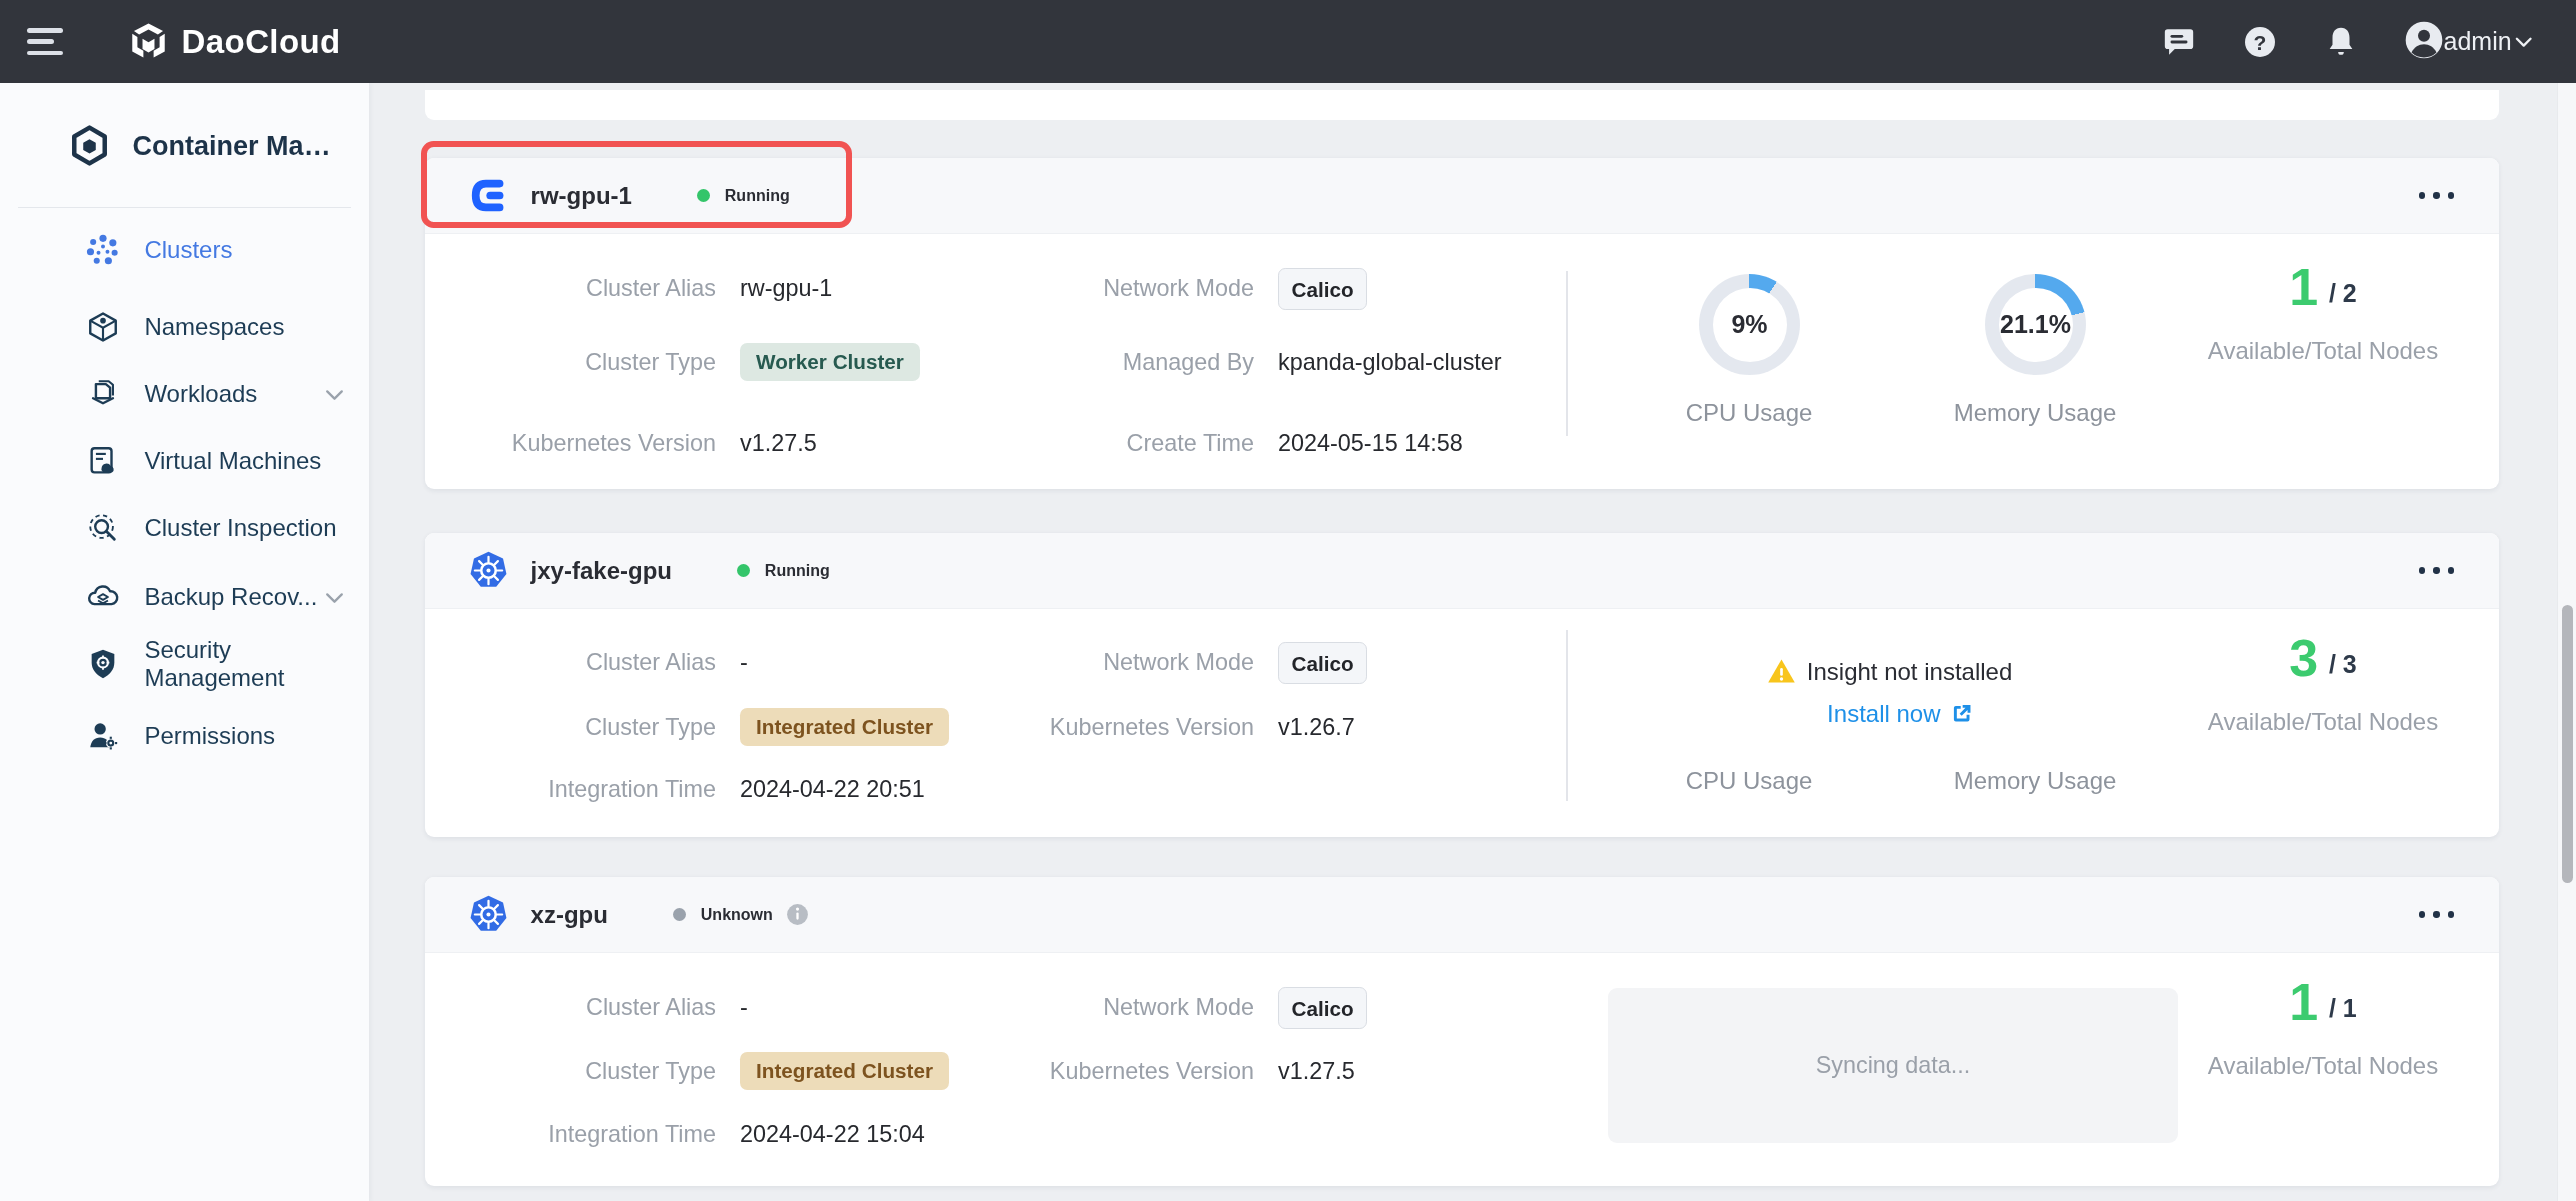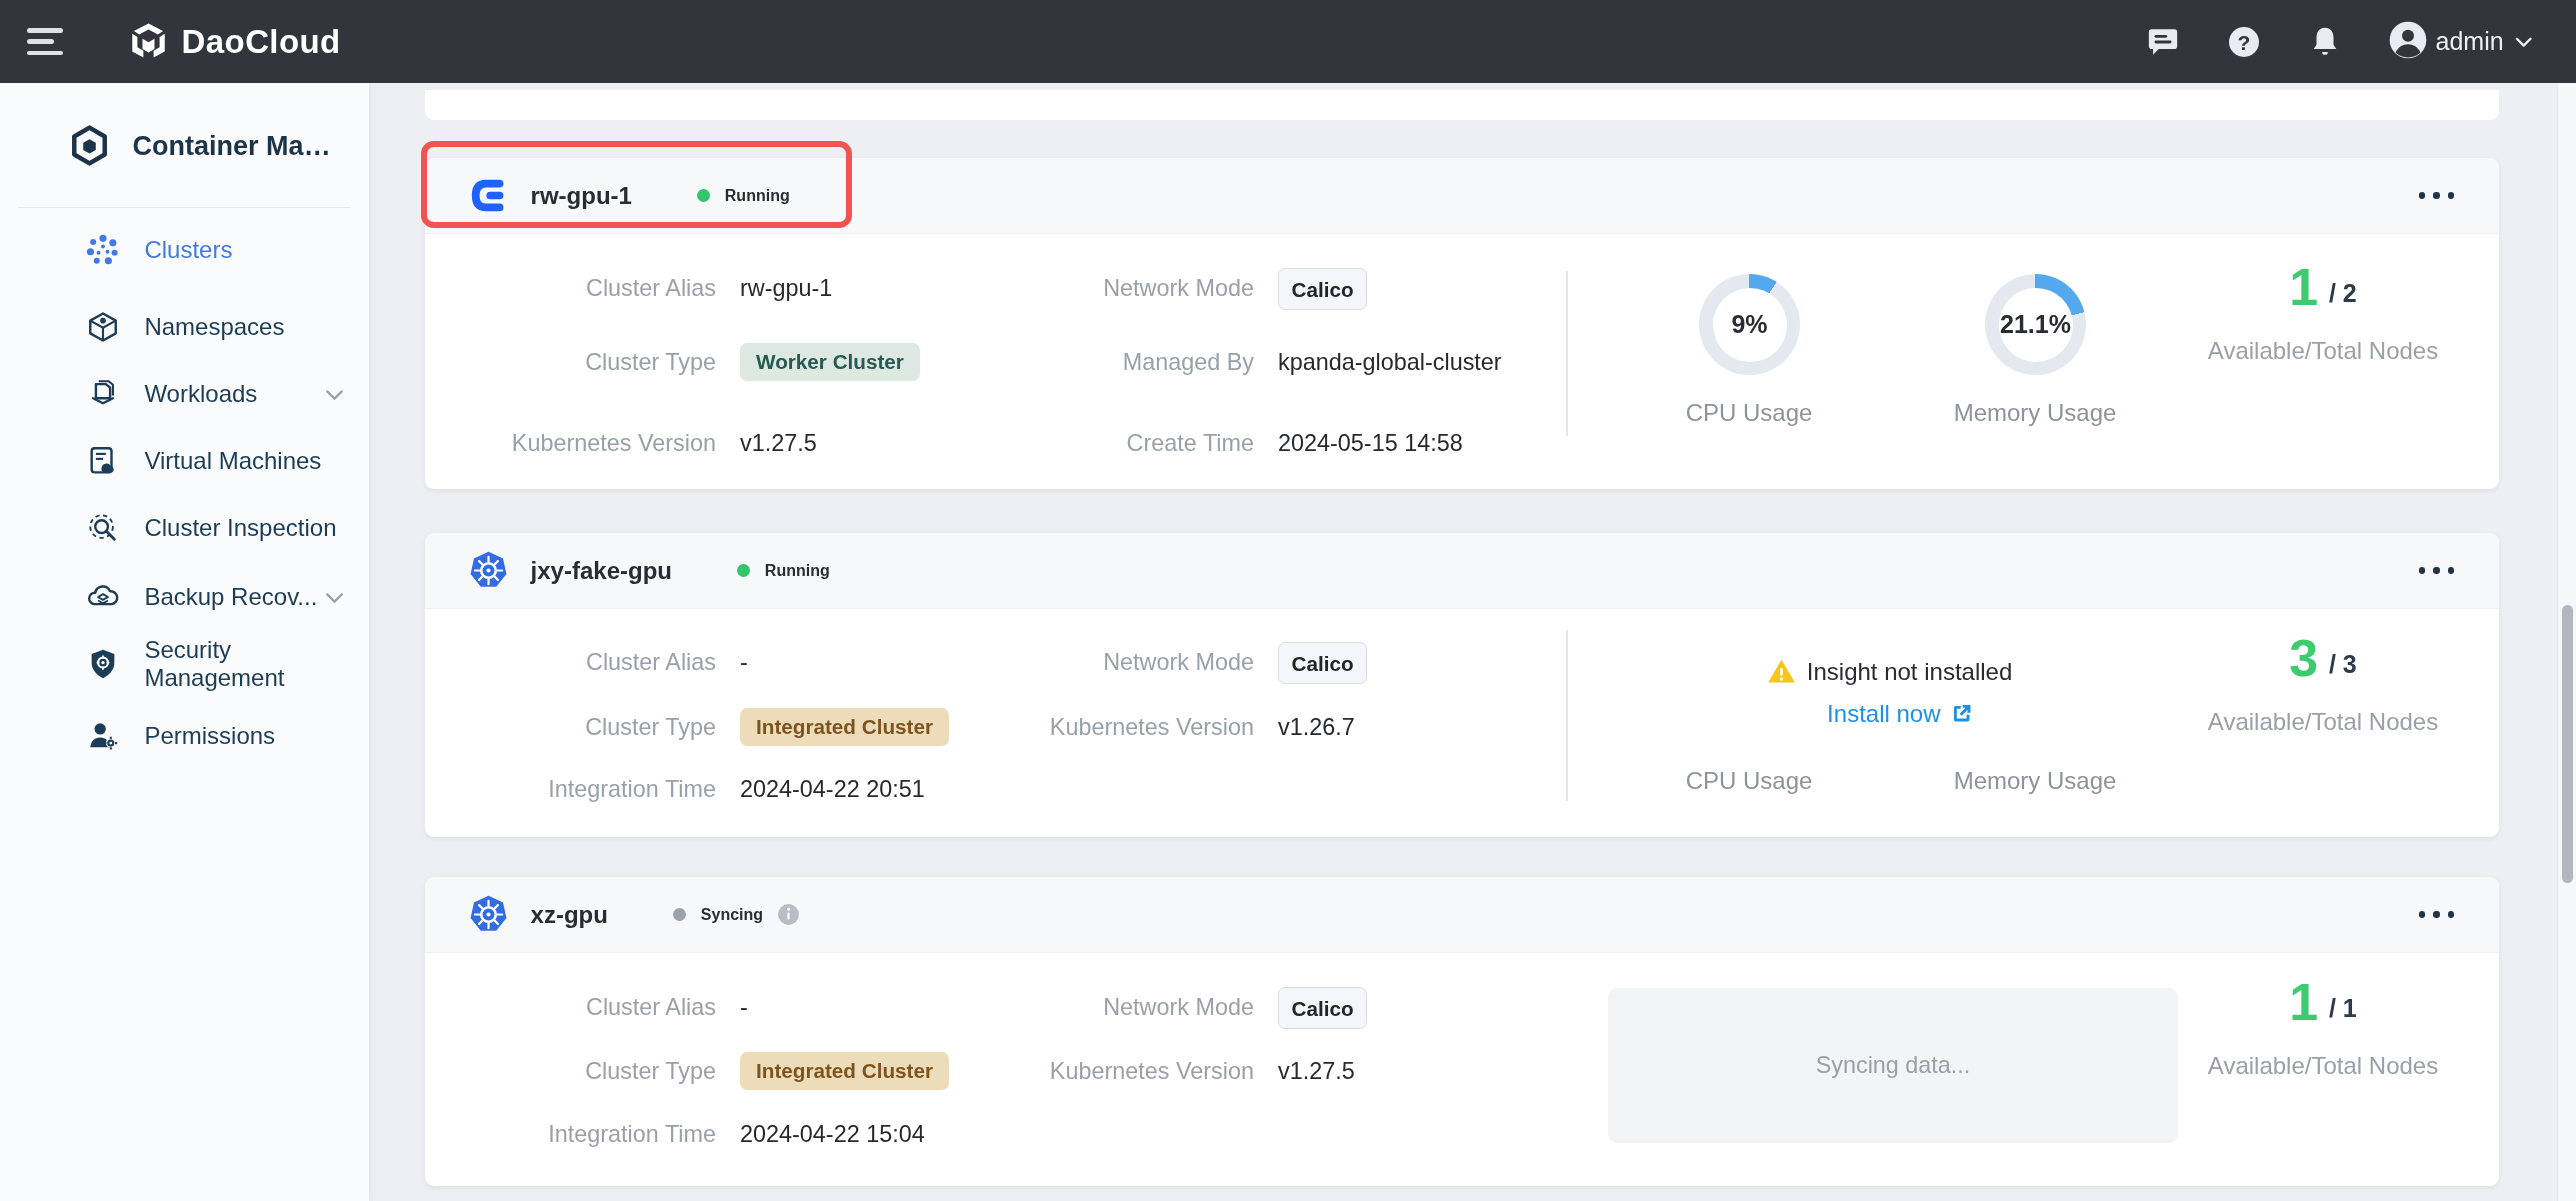--- a/index.html
+++ b/index.html
@@ -8,21 +8,21 @@
 
   
   .navbar { position:absolute; left:0; top:0; width:2576px; height:83px; background:#32353c; display:flex; align-items:center; z-index:30; }
   .hamburger { width:36px; height:27px; margin-left:27px; display:flex; flex-direction:column; justify-content:space-between; cursor:pointer; }
   .hamburger span { display:block; height:4.5px; border-radius:2.7px; background:#dde1e8; }
   .hamburger span:nth-child(2){ width:75%; }
   .brand { display:flex; align-items:center; margin-left:65px; gap:12.6px; }
   .brand-text { color:#ffffff; font-size:33px; font-weight:700; letter-spacing:0.4px; }
   .nav-right { margin-left:auto; display:flex; align-items:center; gap:45px; margin-right:41px; }
   .nav-ic { width:36px; height:36px; display:flex; align-items:center; justify-content:center; cursor:pointer; }
-  .nav-user { display:flex; align-items:center; gap:8px; cursor:pointer; }
+  .nav-user { display:flex; align-items:center; gap:0; cursor:pointer; }
   .nav-user-name { color:#eef0f4; font-size:25px; }
 
   
   .sidebar { position:absolute; left:0; top:83px; width:369px; height:1119px; background:#fafbfd; box-shadow:1.8px 0 5.4px rgba(40,50,70,.06); z-index:20; }
   .sb-title { position:absolute; left:0; top:42px; width:369px; height:43px; display:flex; align-items:center; gap:21.6px; padding-left:68px; }
   .sb-title-text { font-size:27px; font-weight:700; color:#1d3349; white-space:nowrap; overflow:hidden; text-overflow:ellipsis; width:209px; }
   .sb-divider { position:absolute; left:18px; top:124px; width:333px; height:0.9px; background:#e4e7ec; }
   .sb-item { position:absolute; left:0; width:369px; height:40px; display:flex; align-items:center; gap:23.4px; padding-left:85px; cursor:pointer; color:#1d3c55; font-size:24px; font-weight:500; }
   .sb-item.active { color:#4479e2; }
   .sb-item .sb-ic { width:36px; height:36px; flex:0 0 36px; display:flex; align-items:center; justify-content:center; }
@@ -421,21 +421,21 @@
                 <line x1="34" y1="24" x2="40" y2="24"></line>
                 <line x1="13" y1="13" x2="17.5" y2="17.5"></line>
                 <line x1="30.5" y1="30.5" x2="35" y2="35"></line>
                 <line x1="13" y1="35" x2="17.5" y2="30.5"></line>
                 <line x1="30.5" y1="17.5" x2="35" y2="13"></line>
               </g>
             </svg>
         </span>
         <span class="card-name">xz-gpu</span>
         <span class="status-dot" style="background: rgb(154, 162, 172);"></span>
-        <span class="status-text">Syncing</span>
+        <span class="status-text">Unknown</span>
         <span class="info-ic">
           <svg width="25" height="25" viewBox="0 0 24 24">
               <circle cx="12" cy="12" r="10" fill="#b8bdc4"></circle>
               <rect x="10.9" y="10" width="2.2" height="7" rx="1.1" fill="#ffffff"></rect>
               <circle cx="12" cy="6.8" r="1.5" fill="#ffffff"></circle>
             </svg>
         </span>
         <span class="ellipsis">
             <i></i>
             <i></i>

